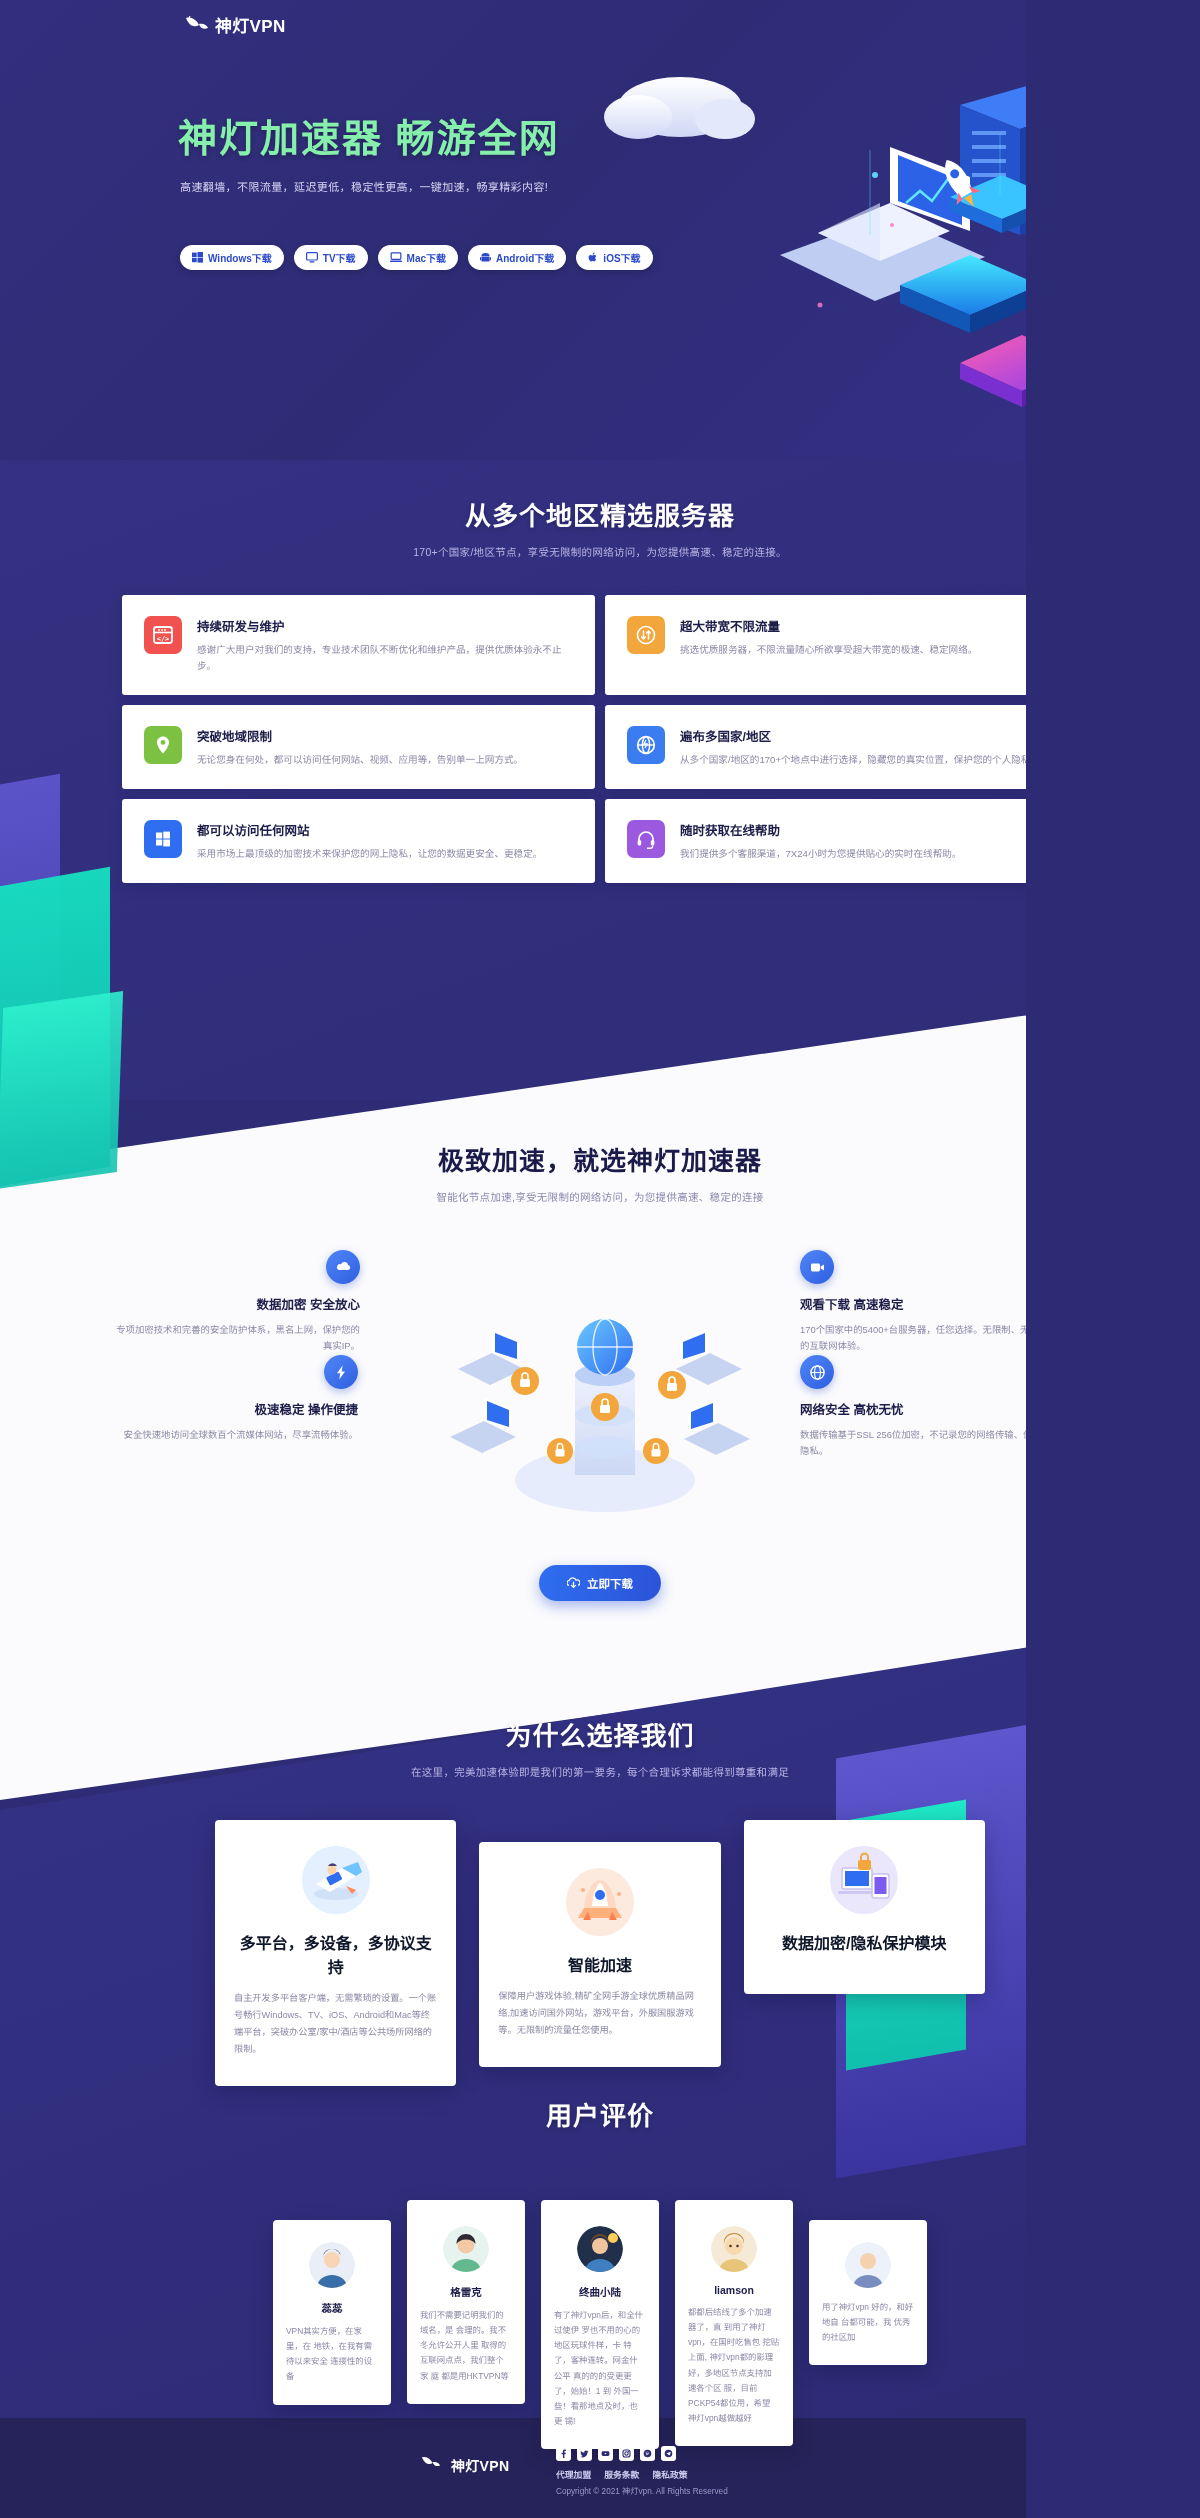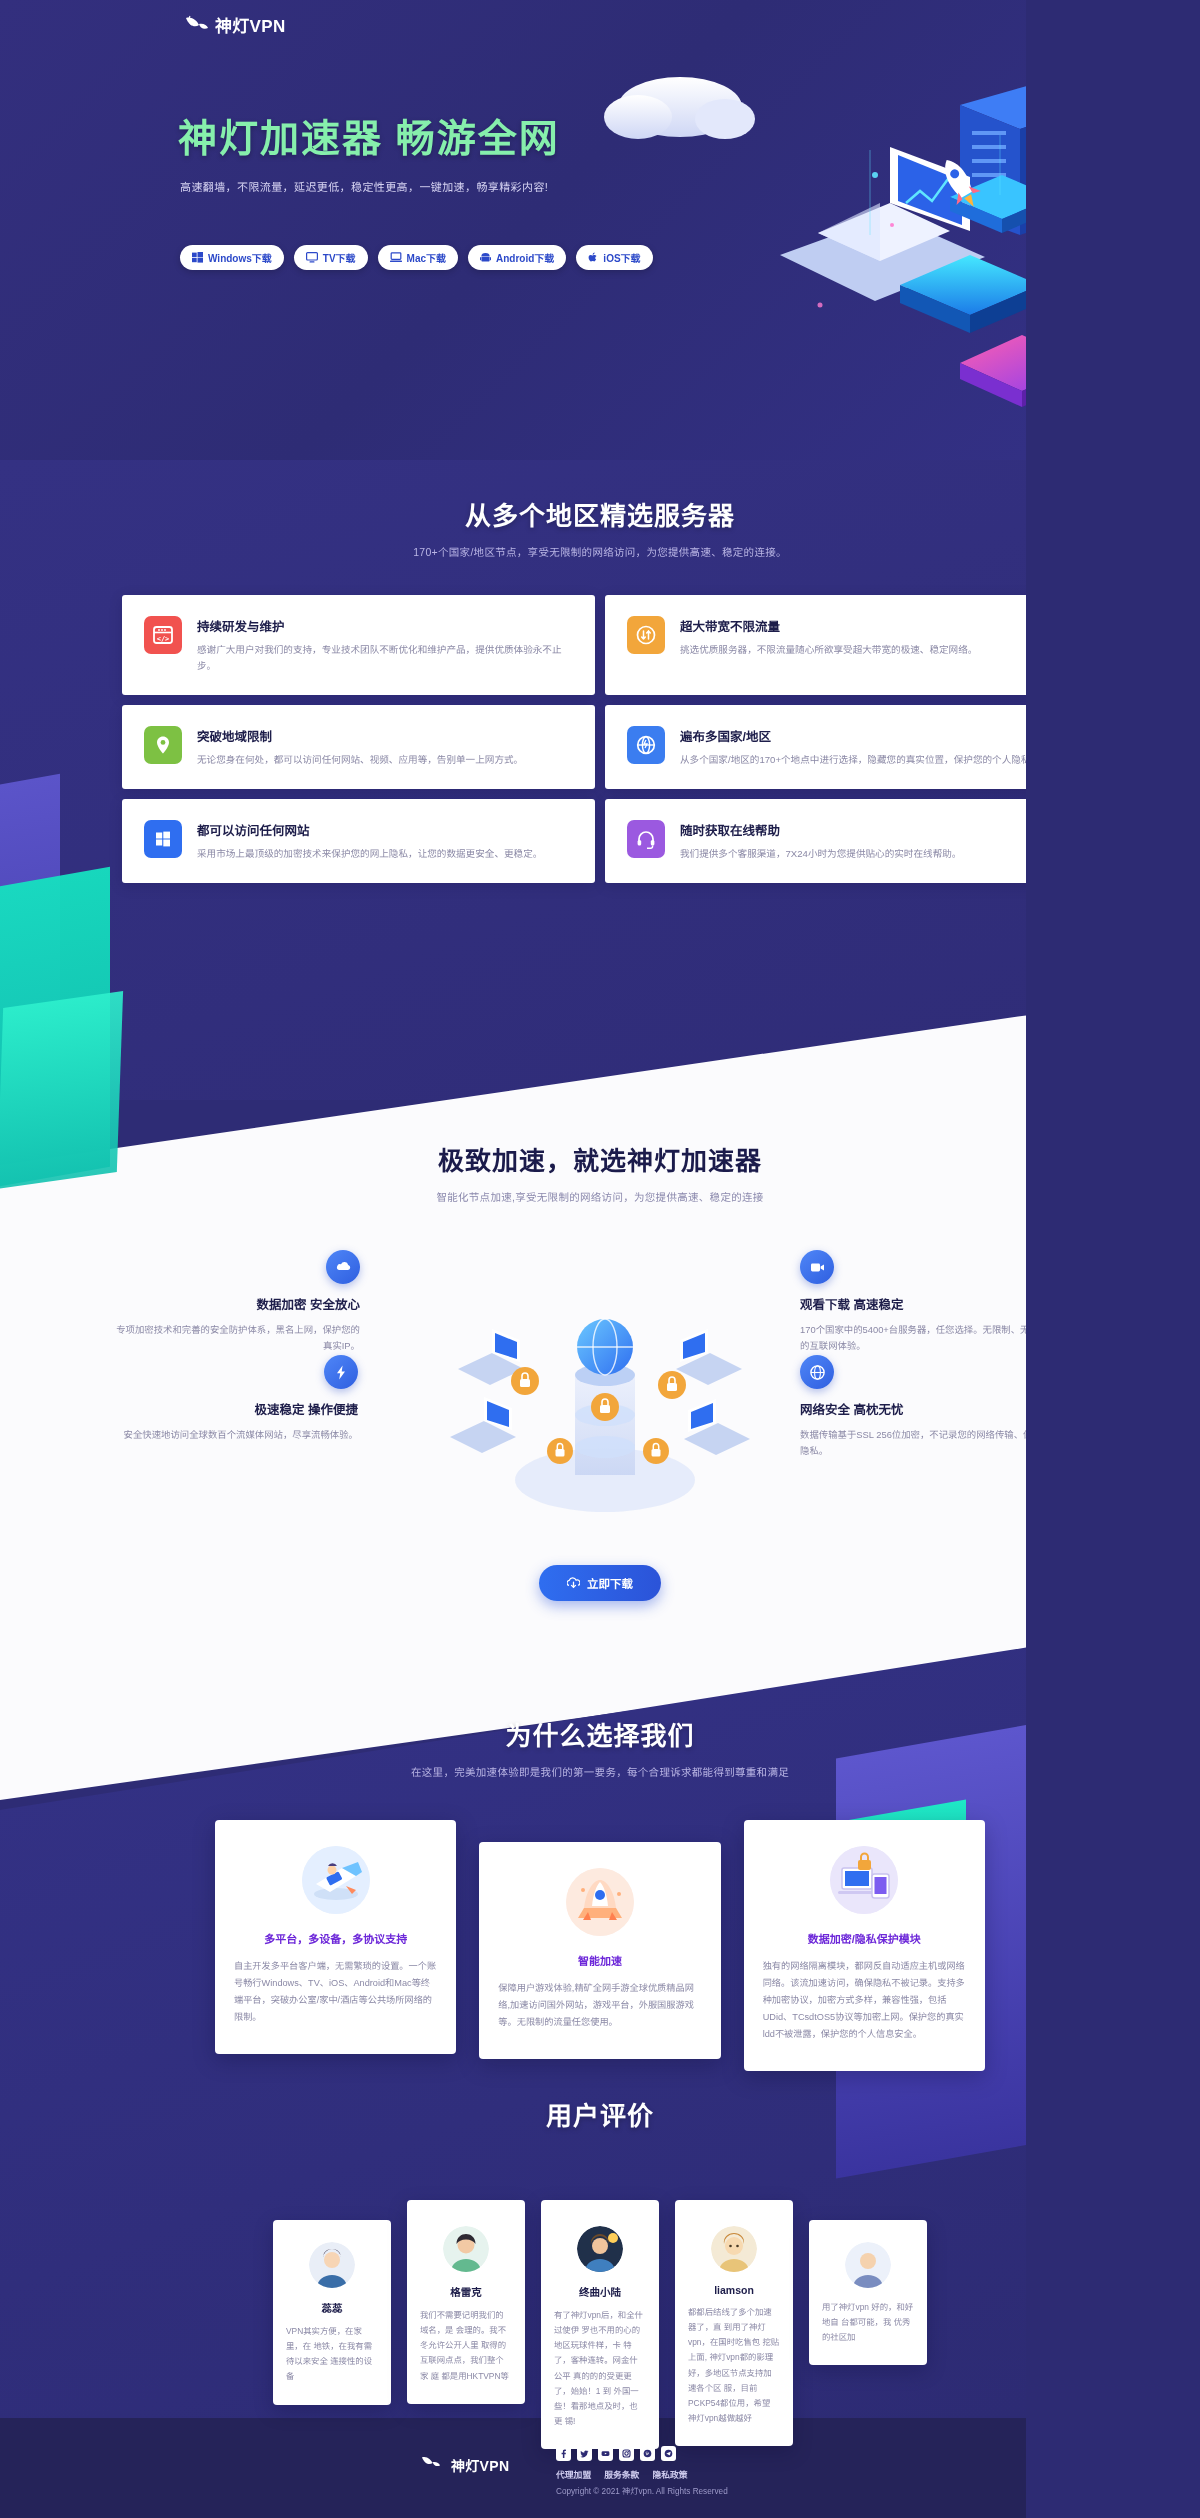--- a/index.html
+++ b/index.html
@@ -159,21 +159,21 @@
   }
   .wcard {
     width: 242px; background: #ffffff; border-radius: 4px;
     padding: 26px 19px 28px; text-align: center;
     box-shadow: 0 6px 22px rgba(8,6,40,.25);
   }
   .wcard .wico {
     width: 68px; height: 68px; border-radius: 50%; margin: 0 auto 16px;
     display: flex; align-items: center; justify-content: center; overflow: hidden;
   }
-  .wcard h4 { font-size: 11px; font-weight: 700; color: #6d28d9; margin-bottom: 12px; }
+  .wcard h4 { font-size: 16px; font-weight: 700; color: #0f172a; margin-bottom: 12px; }
   .wcard p { font-size: 9.2px; line-height: 1.85; color: #8b89a6; text-align: left; }
   .wcard.mid { margin-top: 22px; }
 
   
   .reviews { position: absolute; left: 0; top: 2095px; width: 1200px; z-index: 16; }
   .rrow {
     position: absolute; left: 0; top: 105px; width: 1200px;
     display: flex; gap: 16px; justify-content: center; align-items: flex-start;
   }
   .rcard {
@@ -650,21 +650,20 @@
             <rect x="12" y="22" width="30" height="21" rx="2" fill="#ffffff" stroke="#c9c2ef" stroke-width="1.5"></rect>
             <rect x="15" y="25" width="24" height="15" fill="#2f6ef0"></rect>
             <rect x="8" y="45" width="38" height="3" rx="1.5" fill="#cfc8f2"></rect>
             <rect x="42" y="28" width="17" height="24" rx="2.5" fill="#ffffff" stroke="#c9c2ef" stroke-width="1.5"></rect>
             <rect x="44.5" y="31" width="12" height="17" fill="#7c5cf0"></rect>
             <rect x="28" y="14" width="13" height="10" rx="2" fill="#f2a63b"></rect>
             <path d="M31 14v-3a3.5 3.5 0 0 1 7 0v3" stroke="#f2a63b" stroke-width="2" fill="none"></path>
           </svg>
         </span>
         <h4>数据加密/隐私保护模块</h4>
-        <p>独有的网络隔离模块，都网反自动适应主机或网络同络。该流加速访问，确保隐私不被记录。支持多种加密协议，加密方式多样，兼容性强，包括UDid、TCsdtOS5协议等加密上网。保护您的真实ldd不被泄露，保护您的个人信息安全。</p>
       </div>
     </div>
   </div>
 
   <div class="reviews">
     <div class="sec-head" style="top:0;">
       <div class="sec-title light">用户评价</div>
     </div>
 
     <div class="rrow">

